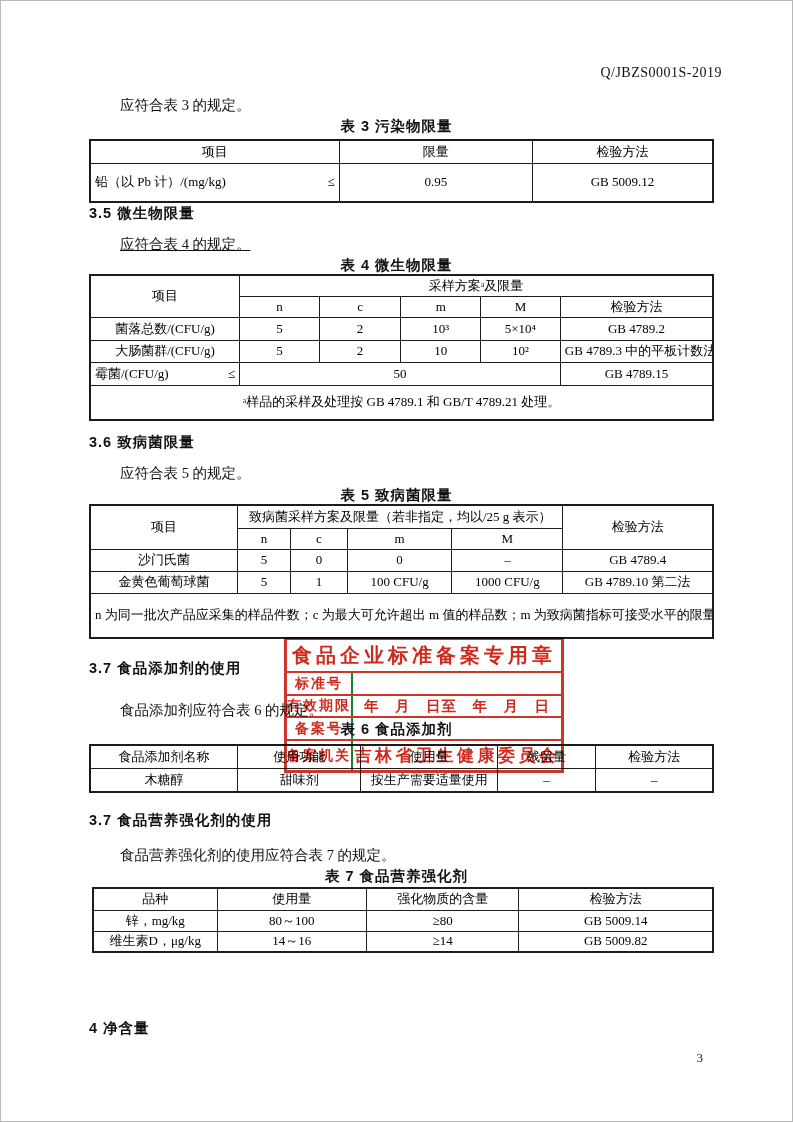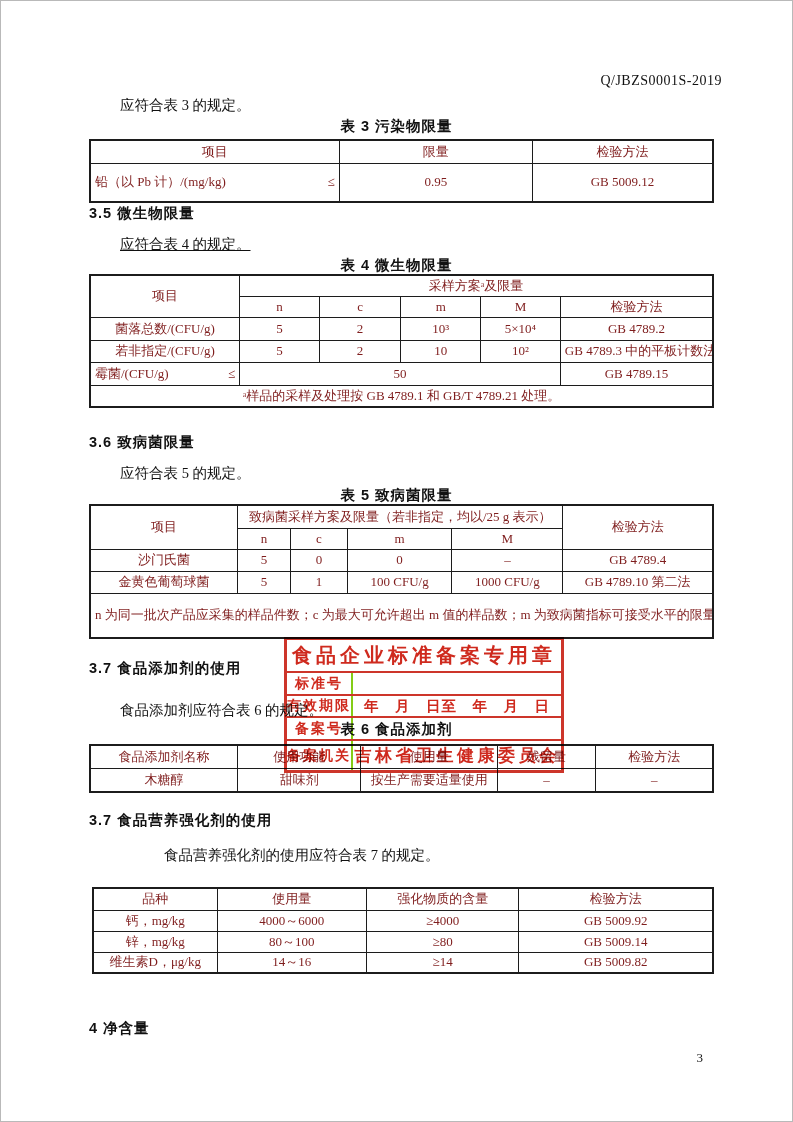--- a/index.html
+++ b/index.html
@@ -1,28 +1,28 @@
 <!DOCTYPE html>
 <html><head>
 <meta charset="utf-8">
 <style>
   html,body{margin:0;padding:0;background:#e8e8e8;}
   .page{position:relative;width:793px;height:1122px;background:#ffffff;
         border:1px solid #b9b9b9;box-sizing:border-box;overflow:hidden;
         font-family:"Liberation Serif","DejaVu Serif",serif;color:#111;}
   .abs{position:absolute;}
-  .docnum{top:72px;right:70px;font-size:14px;letter-spacing:.5px;}
+  .docnum{top:64px;right:70px;font-size:14px;letter-spacing:.5px;}
   .para{font-size:14.5px;}
   .heading{font-family:"Liberation Sans","DejaVu Sans",sans-serif;
            font-weight:bold;font-size:14.5px;letter-spacing:1px;}
   .caption{left:0;width:100%;text-align:center;
            font-family:"Liberation Sans","DejaVu Sans",sans-serif;
            font-weight:bold;font-size:14.5px;letter-spacing:1px;}
   table.doc{border-collapse:collapse;table-layout:fixed;
-            font-size:13px;color:#7f1d1d;}
+            font-size:13px;color:#000000;}
   table.doc td{border:1px solid #1c1c1c;text-align:center;vertical-align:middle;
                padding:0 4px;overflow:hidden;white-space:nowrap;}
   table.doc{border:2px solid #1c1c1c;}
   td.lft{text-align:left;padding-left:6px;}
   td.flexc{padding-right:10px;}
   .cellflex{display:flex;justify-content:space-between;align-items:center;}
   td.fnote{text-align:left;padding:3px 6px;white-space:normal;
            font-size:13px;line-height:20px;}
   .pgnum{top:1049px;right:89px;font-size:13px;}
   
@@ -30,21 +30,21 @@
          border:3px solid #cd352a;box-sizing:border-box;
          mix-blend-mode:multiply;background:rgba(255,252,250,0.06);
          color:#cf2a1e;font-family:"Liberation Sans","DejaVu Sans",sans-serif;
          font-weight:bold;display:grid;grid-template-rows:33px 23px 22px 23px auto;}
   .stamp-title{display:flex;align-items:center;justify-content:center;
          font-size:20px;letter-spacing:4px;border-bottom:2px solid #cd352a;
          white-space:nowrap;}
   .stamp-row{display:grid;grid-template-columns:66px auto;
          border-bottom:2px solid #cd352a;}
   .stamp-row:last-child{border-bottom:none;}
-  .stamp-label{border-right:2px solid #84cc16;display:flex;align-items:center;
+  .stamp-label{border-right:2px solid #15803d;display:flex;align-items:center;
          justify-content:center;font-size:14px;letter-spacing:2px;white-space:nowrap;}
   .stamp-value{display:flex;align-items:center;justify-content:center;
          font-size:14.5px;letter-spacing:1px;white-space:nowrap;}
   .stamp-value.wide{font-size:17px;letter-spacing:3.5px;}
 </style>
 </head>
 <body>
 
 <div class="page">
 
@@ -105,38 +105,38 @@
     </tr>
     <tr style="height:23px">
       <td class="lft">菌落总数/(CFU/g)</td>
       <td>5</td>
       <td>2</td>
       <td>10³</td>
       <td>5×10⁴</td>
       <td>GB 4789.2</td>
     </tr>
     <tr style="height:22px">
-      <td class="lft">若非指定/(CFU/g)</td>
+      <td class="lft">大肠菌群/(CFU/g)</td>
       <td>5</td>
       <td>2</td>
       <td>10</td>
       <td>10²</td>
       <td>GB 4789.3 中的平板计数法</td>
     </tr>
     <tr style="height:23px">
       <td class="lft flexc">
         <span class="cellflex">
               <span>霉菌/(CFU/g)</span>
               <span>≤</span>
             </span>
       </td>
       <td colspan="4">50</td>
       <td>GB 4789.15</td>
     </tr>
-    <tr style="height:22px">
+    <tr style="height:35px">
       <td colspan="6" class="fnote">ᵃ样品的采样及处理按 GB 4789.1 和 GB/T 4789.21 处理。</td>
     </tr>
   </tbody>
     </table>
 
   <div class="abs heading" style="left:88px;top:432px;">3.6  致病菌限量</div>
   <div class="abs para" style="left:119px;top:463px;">应符合表 5 的规定。</div>
 
   <div class="abs caption" style="top:485px;">表 5  致病菌限量</div>
   <table class="doc abs" style="left:88px;top:503px;width:625px;">
@@ -226,43 +226,38 @@
       <div class="stamp-label">备案号</div>
       <div class="stamp-value"></div>
     </div>
     <div class="stamp-row">
       <div class="stamp-label">备案机关</div>
       <div class="stamp-value wide">吉林省卫生健康委员会</div>
     </div>
   </div>
 
   <div class="abs heading" style="left:88px;top:810px;">3.7 食品营养强化剂的使用</div>
-  <div class="abs para" style="left:119px;top:845px;margin-left:44px;">食品营养强化剂的使用应符合表 7 的规定。</div>
-
+  <div class="abs para" style="left:119px;top:845px;">食品营养强化剂的使用应符合表 7 的规定。</div>
+
+  <div class="abs caption" style="top:866px;">表 7  食品营养强化剂</div>
   <table class="doc abs" style="left:91px;top:886px;width:622px;">
     <colgroup>
         <col style="width:20%">
         <col style="width:24.1%">
         <col style="width:24.6%">
         <col style="width:31.3%">
       </colgroup>
     <tbody>
         <tr style="height:22px">
       <td>品种</td>
       <td>使用量</td>
       <td>强化物质的含量</td>
       <td>检验方法</td>
     </tr>
     <tr style="height:21px">
-      <td class="lft">钙，mg/kg</td>
-      <td>4000～6000</td>
-      <td>≥4000</td>
-      <td>GB 5009.92</td>
-    </tr>
-    <tr style="height:21px">
       <td class="lft">锌，mg/kg</td>
       <td>80～100</td>
       <td>≥80</td>
       <td>GB 5009.14</td>
     </tr>
     <tr style="height:21px">
       <td class="lft">维生素D，μg/kg</td>
       <td>14～16</td>
       <td>≥14</td>
       <td>GB 5009.82</td>

